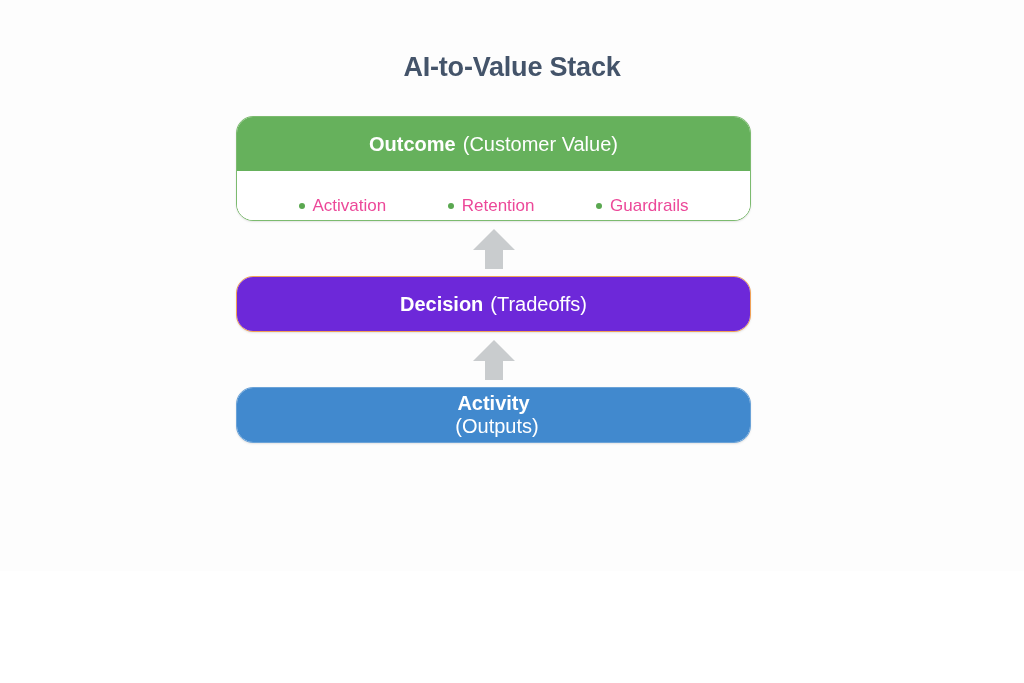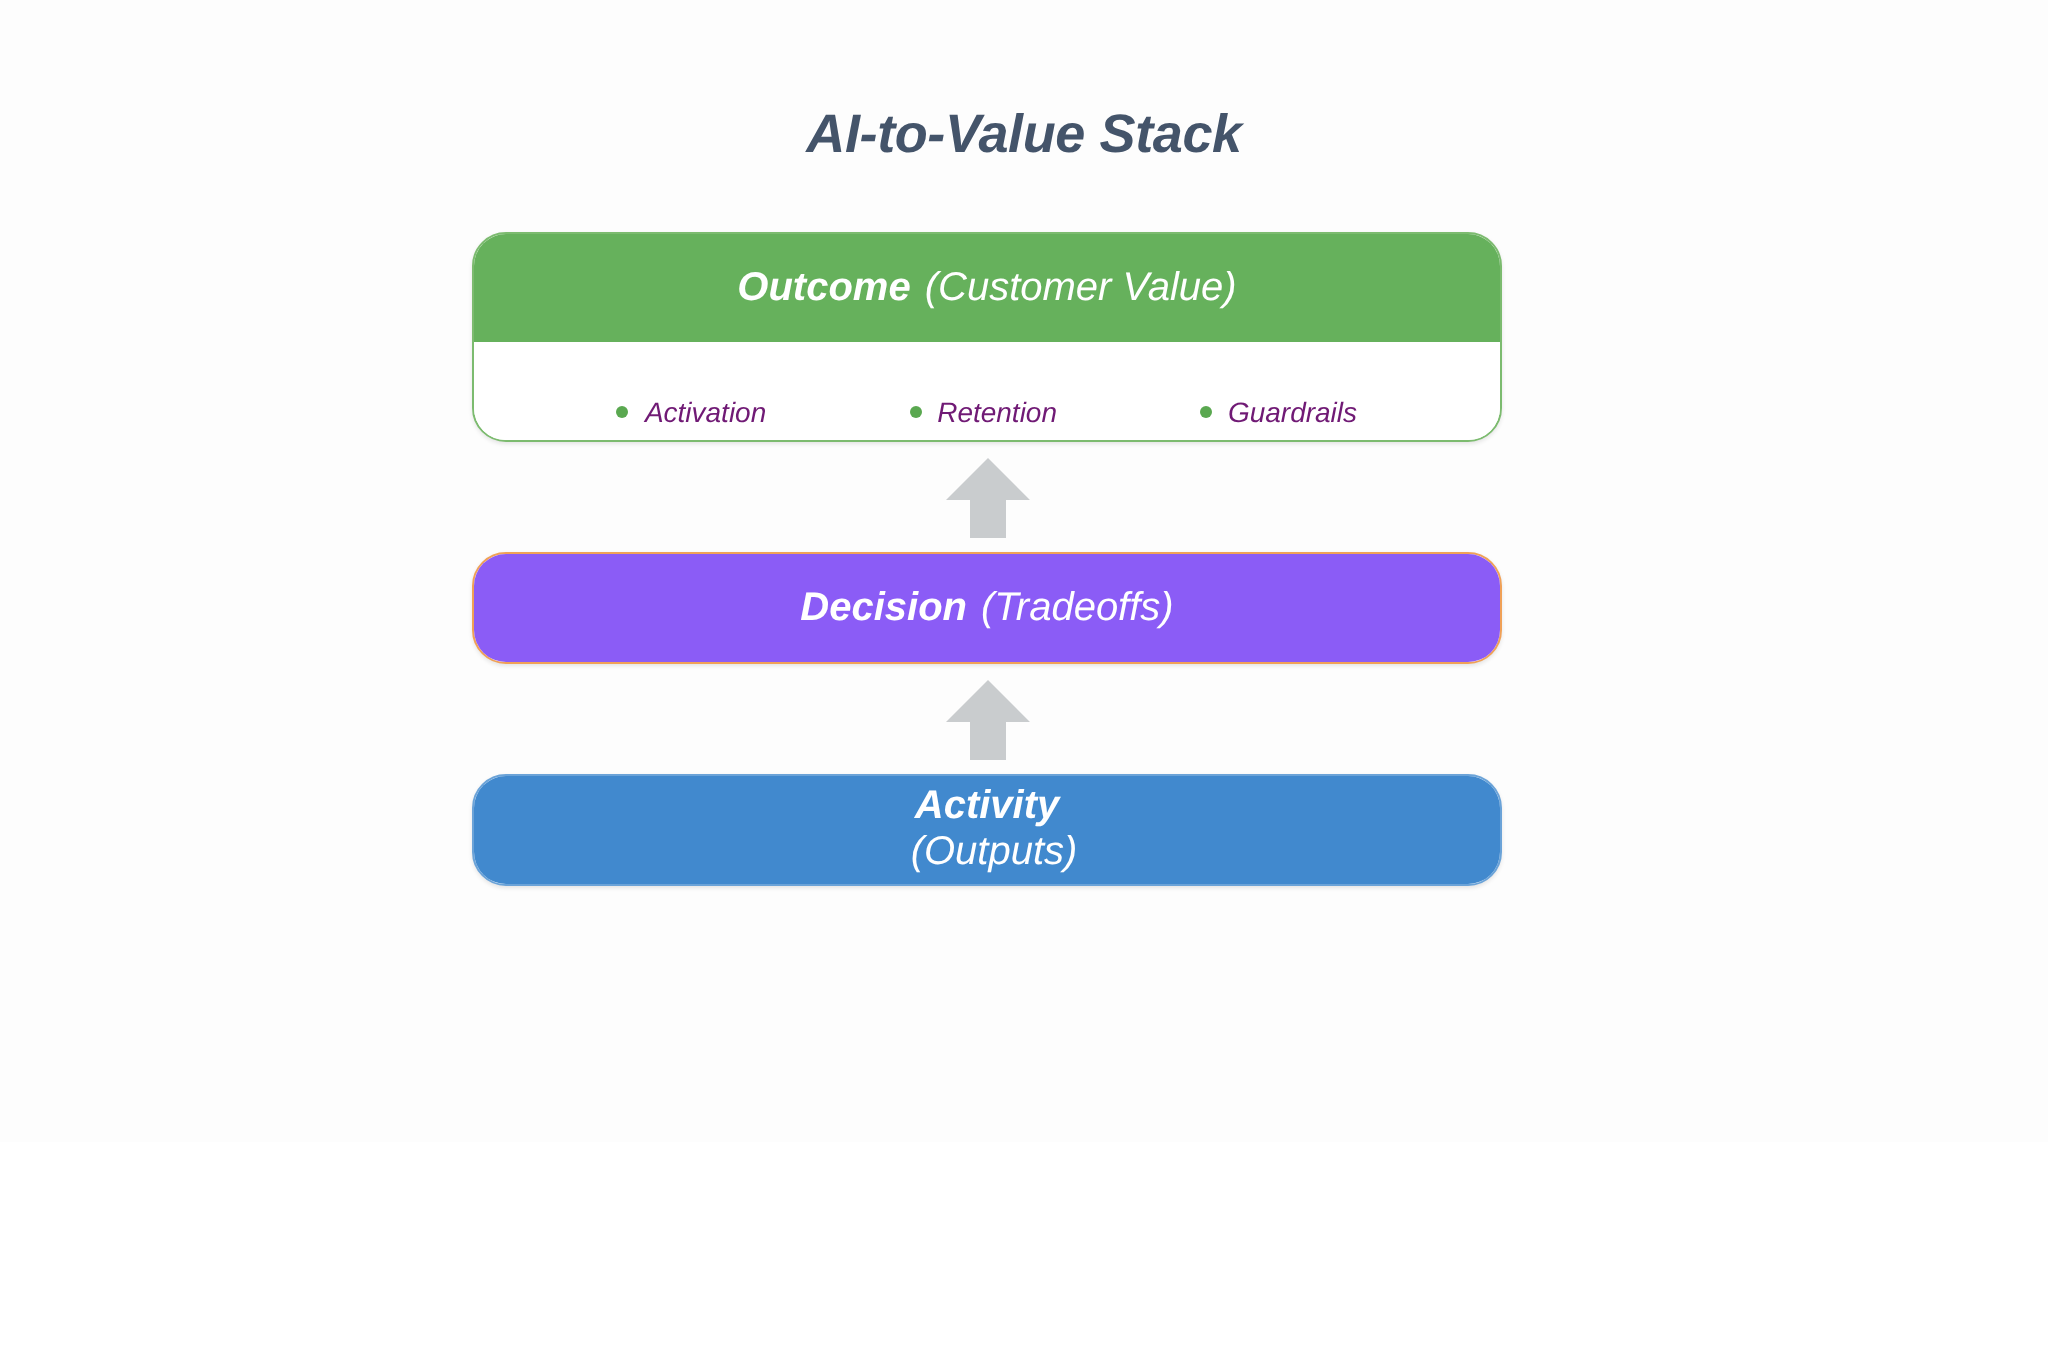--- a/index.html
+++ b/index.html
@@ -12,21 +12,20 @@
     background: #ffffff;
     font-family: "Liberation Sans", sans-serif;
     overflow: hidden;
   }
 
   .canvas {
     position: relative;
     width: 1024px;
     height: 571px;
     background: #fdfdfd;
-    font-style: italic;
   }
 
   
   .title {
     position: absolute;
     top: 52px;
     left: 0;
     width: 1024px;
     text-align: center;
     font-size: 27px;
@@ -74,40 +73,40 @@
     display: flex;
     align-items: center;
     justify-content: space-evenly;
     box-sizing: border-box;
     background: #ffffff;
   }
 
   .item {
     display: flex;
     align-items: center;
-    font-size: 14px;
-    color: #701a75;
+    font-size: 17px;
+    color: #ec4899;
     white-space: nowrap;
     margin-top: 20px;
   }
   .bullet {
     width: 6px;
     height: 6px;
     border-radius: 50%;
     margin-right: 8px;
     flex: 0 0 auto;
   }
 
   
   .layer.green  { border: 1.4px solid #7cbb6f; }
   .layer.green .layer-header  { background: #66b15c; }
   .layer.green .bullet        { background: #5aa850; }
 
   .layer.orange { border: 1.4px solid #f0a157; }
-  .layer.orange .layer-header { background: #8b5cf6; }
+  .layer.orange .layer-header { background: #6d28d9; }
   .layer.orange .bullet       { background: #e8822a; }
 
   .layer.blue   { border: 1.4px solid #6ba3d8; }
   .layer.blue .layer-header   { background: #4189ce; flex-direction: column; }
   .layer.blue .bullet         { background: #3a82c8; }
 
   
   .connector {
     width: 515px;
     height: 55px;

